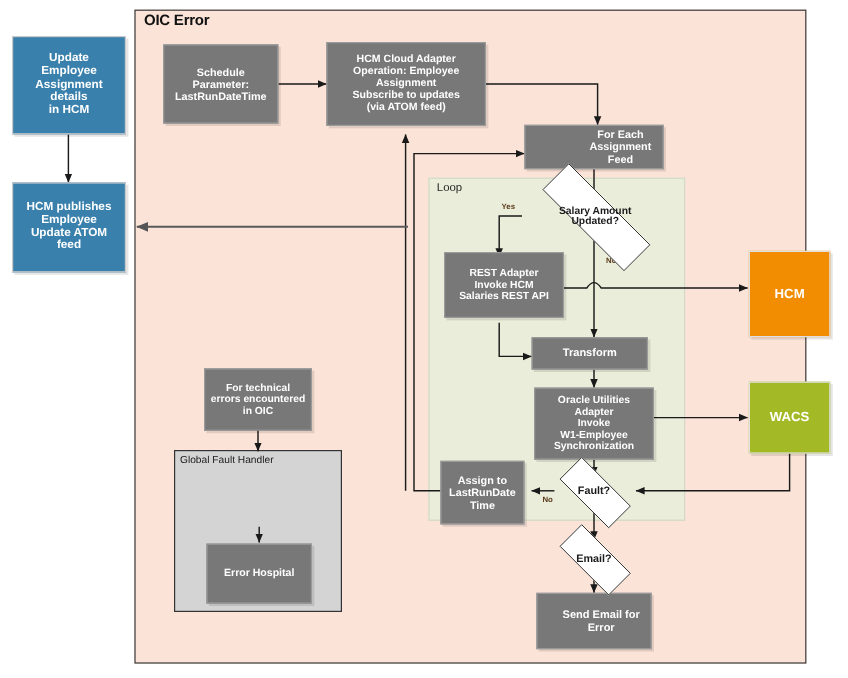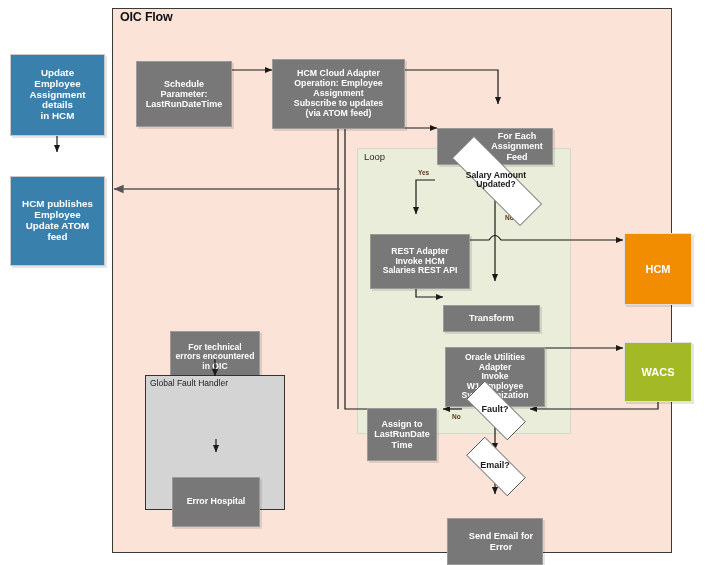--- a/index.html
+++ b/index.html
@@ -33,21 +33,20 @@
   .gfh-title{
     position:absolute;left:150px;top:378px;font-size:8.5px;color:#1a1a1a;
   }
 
   
   .node{
     position:absolute;box-sizing:border-box;display:flex;
     align-items:center;justify-content:center;text-align:center;
     color:#ffffff;font-weight:bold;line-height:1.12;
     box-shadow:2px 2px 0 rgba(0,0,0,0.10);
-    margin-top:24px;
   }
   .grey{background:#787878;border:1px solid #9a9a9a;}
   .blue{background:#3a80ad;border:1px solid #c9c9c9;}
   .orange{background:#f28c00;border:1px solid #e0e0e0;}
   .green{background:#a3b925;border:1px solid #e0e0e0;}
 
   .node span{display:block;padding:0 2px;}
 
   
   .diamond{
@@ -66,21 +65,21 @@
 
   svg.wires{position:absolute;left:0;top:0;width:707px;height:565px;
             pointer-events:none;overflow:visible;}
 </style>
 </head>
 <body>
 
 <div id="canvas">
 
   <div class="oic-flow"></div>
-  <div class="oic-flow-title">OIC Flow</div>
+  <div class="oic-flow-title">OIC Error</div>
 
   <div class="loop-box"></div>
   <div class="loop-title">Loop</div>
 
   <svg class="wires">
     <defs>
       <marker id="ar" markerWidth="7" markerHeight="7" refX="6" refY="3" orient="auto" markerUnits="strokeWidth">
         <path d="M0,0.4 L6.2,3 L0,5.6 Z" fill="#1a1a1a"></path>
       </marker>
       <marker id="ar2" markerWidth="7" markerHeight="7" refX="6" refY="3" orient="auto" markerUnits="strokeWidth">
@@ -132,21 +131,21 @@
   <div class="elabel" style="left:418px;top:169px;">Yes</div>
   <div class="elabel" style="left:505px;top:214px;">No</div>
   <div class="elabel" style="left:452px;top:413px;">No</div>
   <div class="elabel" style="left:504px;top:425px;">Yes</div>
   <div class="elabel" style="left:504px;top:481px;">Yes</div>
 
   <div class="node blue" style="left:10px;top:30px;width:95px;height:82px;font-size:9.8px;">
     <span>Update<br>Employee<br>Assignment<br>details<br>in HCM</span>
   </div>
 
-  <div class="node blue" style="left:10px;top:152px;width:95px;height:90px;font-size:9.8px;">
+  <div class="node blue" style="left:10px;top:152px;width:95px;height:75px;font-size:9.8px;">
     <span>HCM publishes<br>Employee<br>Update ATOM<br>feed</span>
   </div>
 
   <div class="node grey" style="left:136px;top:37px;width:96px;height:66px;font-size:9px;">
     <span>Schedule<br>Parameter:<br>LastRunDateTime</span>
   </div>
 
   <div class="node grey" style="left:272px;top:35px;width:133px;height:70px;font-size:8.8px;">
     <span>HCM Cloud Adapter<br>Operation: Employee<br>Assignment<br>Subscribe to updates<br>(via ATOM feed)</span>
   </div>

